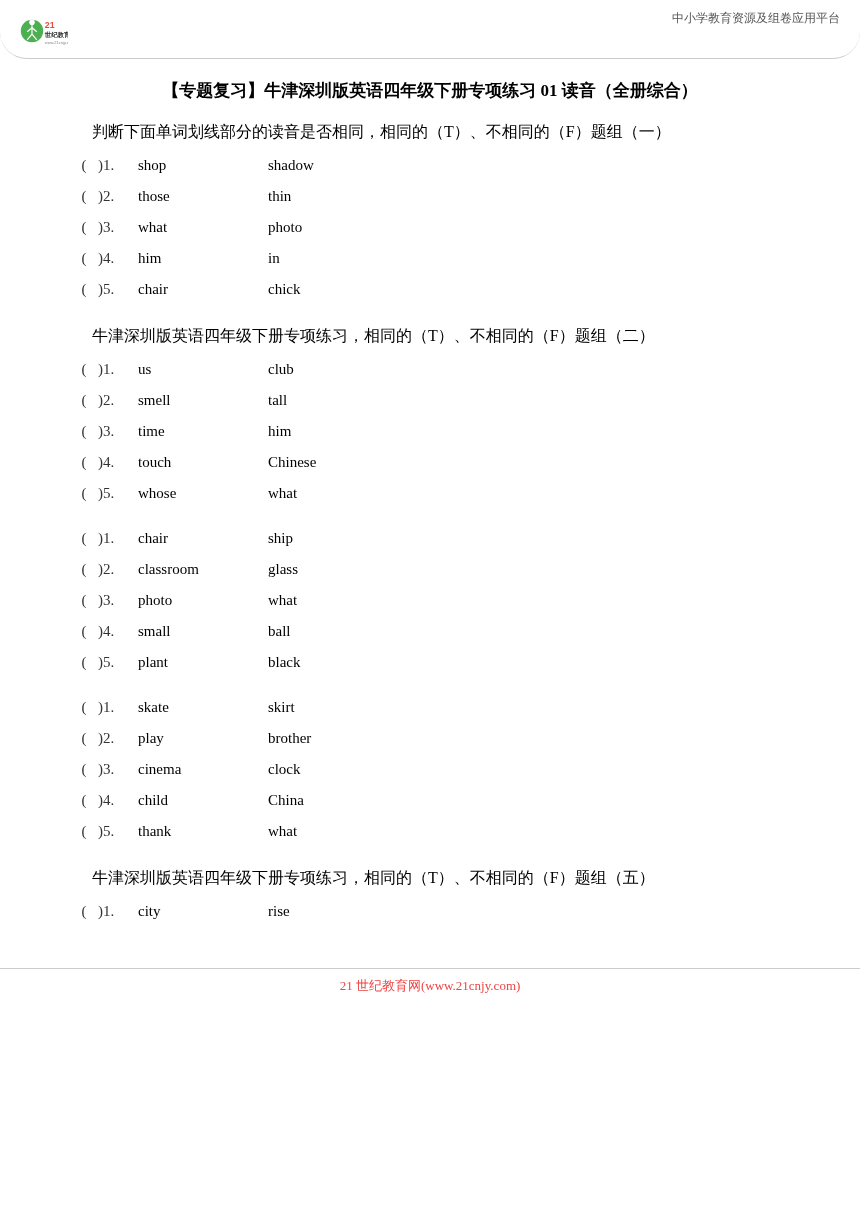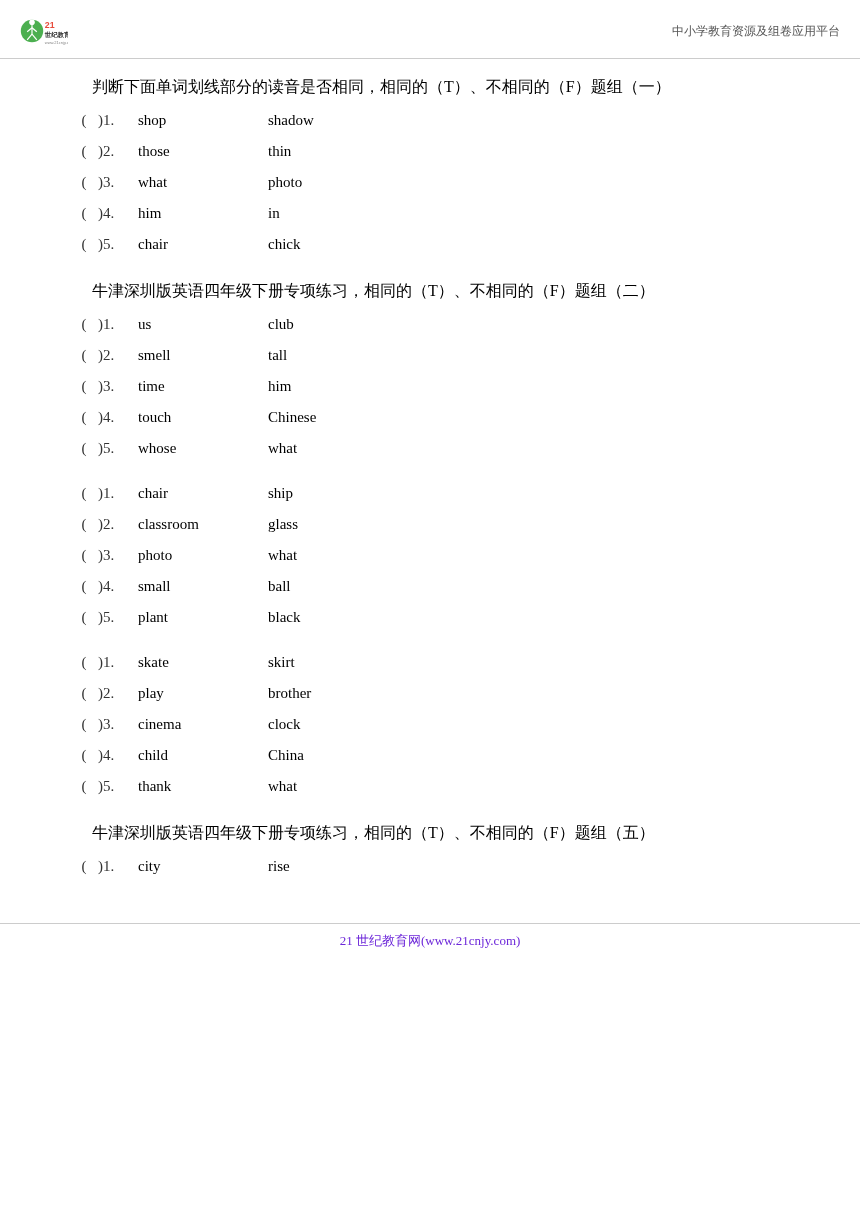--- a/index.html
+++ b/index.html
@@ -7,24 +7,24 @@
       font-family: "SimSun", "宋体", serif;
       background: #fff;
       color: #000;
       font-size: 15px;
       width: 860px;
       min-height: 1216px;
     }
     
     .header {
       display: flex;
-      align-items: center;
       justify-content: space-between;
       padding: 10px 20px 6px 20px;
       border-bottom: 1px solid #ccc;
+      border-radius: 27px;
     }
     .logo-area {
       display: flex;
       align-items: center;
       gap: 6px;
     }
     .logo-icon {
       width: 48px;
       height: 42px;
     }
@@ -77,21 +77,21 @@
       width: 130px;
     }
     
     .ul { }
     
     .footer {
       border-top: 1px solid #ccc;
       text-align: center;
       padding: 8px 0 6px 0;
       font-size: 13px;
-      color: #6d28d9;
+      color: #ef4444;
       margin-top: 10px;
     }
   </style>
 </head>
 <body>
 
 <div class="header">
   <div class="logo-area">
     <svg class="logo-icon" viewBox="0 0 120 100" xmlns="http://www.w3.org/2000/svg">
 
@@ -106,20 +106,21 @@
 
       <text x="62" y="42" font-size="22" font-weight="bold" fill="#e74c3c" font-family="Arial,sans-serif">21</text>
       <text x="62" y="65" font-size="16" font-weight="bold" fill="#333" font-family="SimSun,serif">世纪教育</text>
       <text x="62" y="82" font-size="10" fill="#888" font-family="Arial,sans-serif">www.21cnjy.com</text>
     </svg>
   </div>
   <div class="header-right">中小学教育资源及组卷应用平台</div>
 </div>
 
 <div class="content">
+  <div class="main-title">【专题复习】牛津深圳版英语四年级下册专项练习 01  读音（全册综合）</div>
 
   <div id="sections-container">
       <div class="section">
         <div class="section-title">判断下面单词划线部分的读音是否相同，相同的（T）、不相同的（F）题组（一）</div>
         <div class="exercise-row">
           <span class="paren">(</span>
           <span class="num-label">)1.</span>
           <span class="word1"><span class="ul">sh</span>op</span>
           <span class="word2"><span class="ul">sh</span>adow</span>
         </div>

